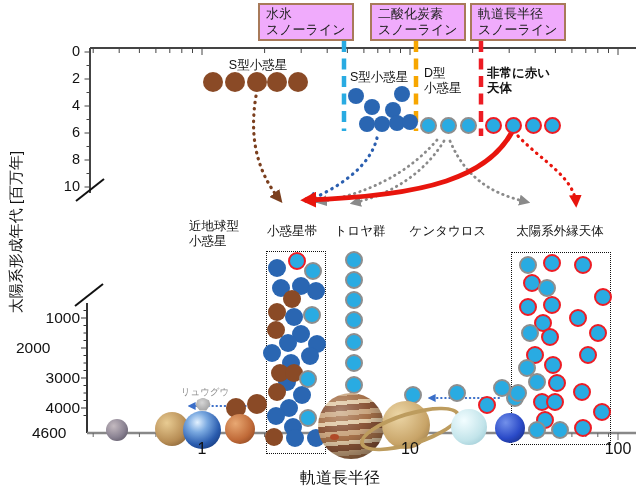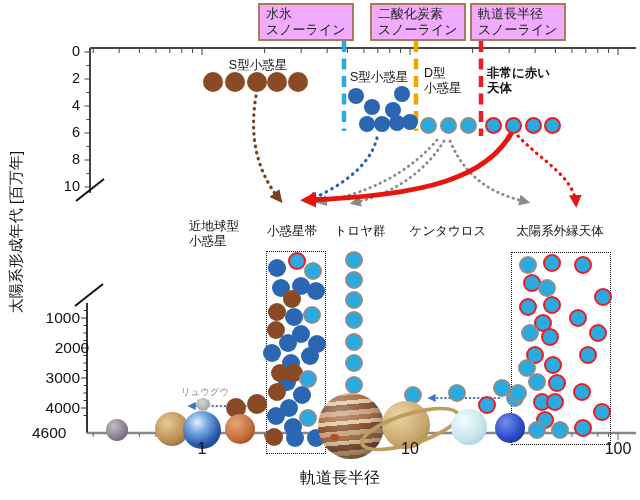--- a/index.html
+++ b/index.html
@@ -252,21 +252,21 @@
     </div>
     <div class="yaxis-title">太陽系形成年代 [百万年]</div>
 
   <div class="ticklab" style="left: 40px; top: 43px; width: 40px; text-align: right; font-size: 14.5px;">0</div>
       <div class="ticklab" style="left: 40px; top: 70px; width: 40px; text-align: right; font-size: 14.5px;">2</div>
       <div class="ticklab" style="left: 40px; top: 97px; width: 40px; text-align: right; font-size: 14.5px;">4</div>
       <div class="ticklab" style="left: 40px; top: 124px; width: 40px; text-align: right; font-size: 14.5px;">6</div>
       <div class="ticklab" style="left: 40px; top: 151px; width: 40px; text-align: right; font-size: 14.5px;">8</div>
       <div class="ticklab" style="left: 40px; top: 178px; width: 40px; text-align: right; font-size: 14.5px;">10</div>
       <div class="ticklab" style="left: 32px; top: 309px; width: 48px; text-align: right; font-size: 15.5px;">1000</div>
-      <div class="ticklab" style="left: 48px; top: 339px; width: 48px; text-align: center; font-size: 15.5px;">2000</div>
+      <div class="ticklab" style="left: 16px; top: 339px; width: 48px; text-align: left; font-size: 15.5px;">2000</div>
       <div class="ticklab" style="left: 32px; top: 369px; width: 48px; text-align: right; font-size: 15.5px;">3000</div>
       <div class="ticklab" style="left: 32px; top: 399px; width: 48px; text-align: right; font-size: 15.5px;">4000</div>
       <div class="ticklab" style="left: 32px; top: 424px; width: 48px; text-align: left; font-size: 15.5px;">4600</div>
       <div class="ticklab" style="left: 177px; top: 440px; width: 50px; text-align: center; font-size: 16px;">1</div>
       <div class="ticklab" style="left: 385px; top: 440px; width: 50px; text-align: center; font-size: 16px;">10</div>
       <div class="ticklab" style="left: 593px; top: 440px; width: 50px; text-align: center; font-size: 16px;">100</div>
     </div>
 </div>
 
 </body></html>

